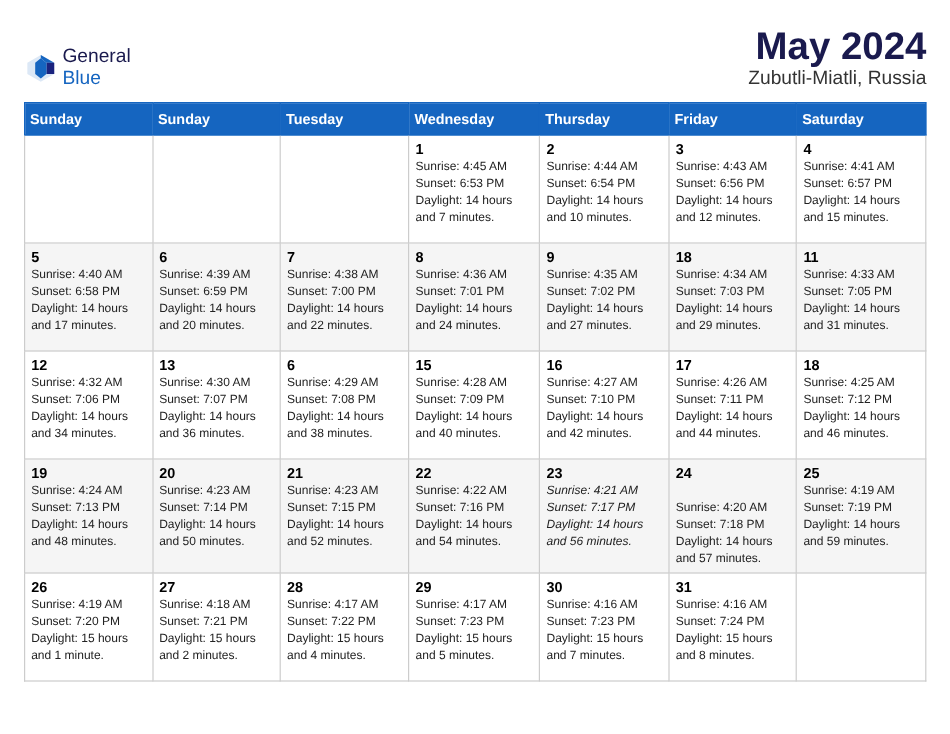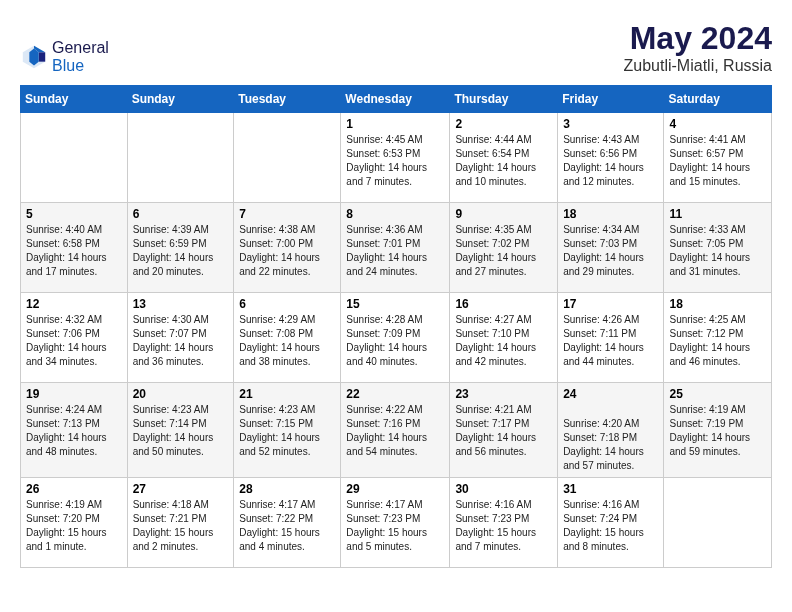--- a/index.html
+++ b/index.html
@@ -257,21 +257,21 @@
 Daylight: 14 hours and 52 minutes.</div>
         </td>
         <td>
           <span class="day-number">22</span>
           <div class="day-info" style="white-space: pre-line;">Sunrise: 4:22 AM
 Sunset: 7:16 PM
 Daylight: 14 hours and 54 minutes.</div>
         </td>
         <td>
           <span class="day-number">23</span>
-          <div class="day-info" style="white-space: pre-line;">Sunrise: 4:21 AM
+          <div class="day-info" style="white-space: pre-line; font-style: italic;">Sunrise: 4:21 AM
 Sunset: 7:17 PM
 Daylight: 14 hours and 56 minutes.</div>
         </td>
         <td>
           <span class="day-number">24</span>
           <div class="day-info" style="white-space: pre-line; margin-top: 16px;">Sunrise: 4:20 AM
 Sunset: 7:18 PM
 Daylight: 14 hours and 57 minutes.</div>
         </td>
         <td>

